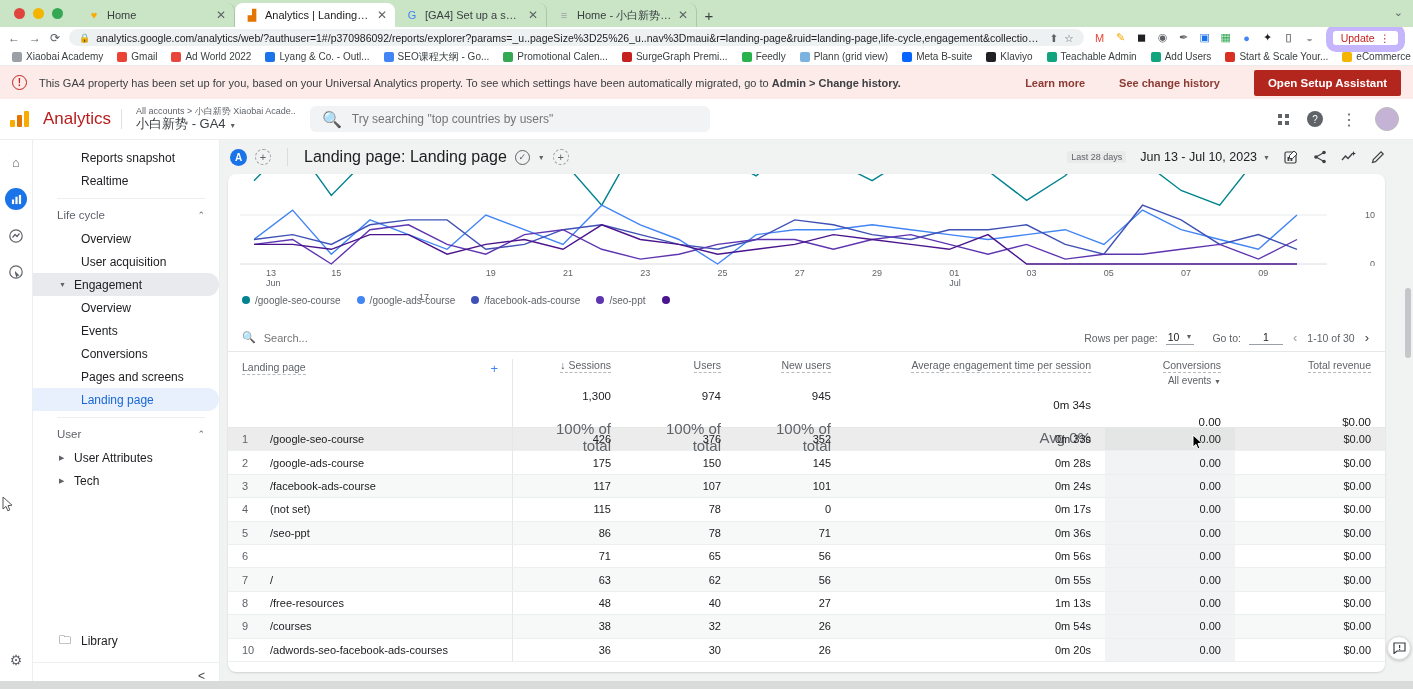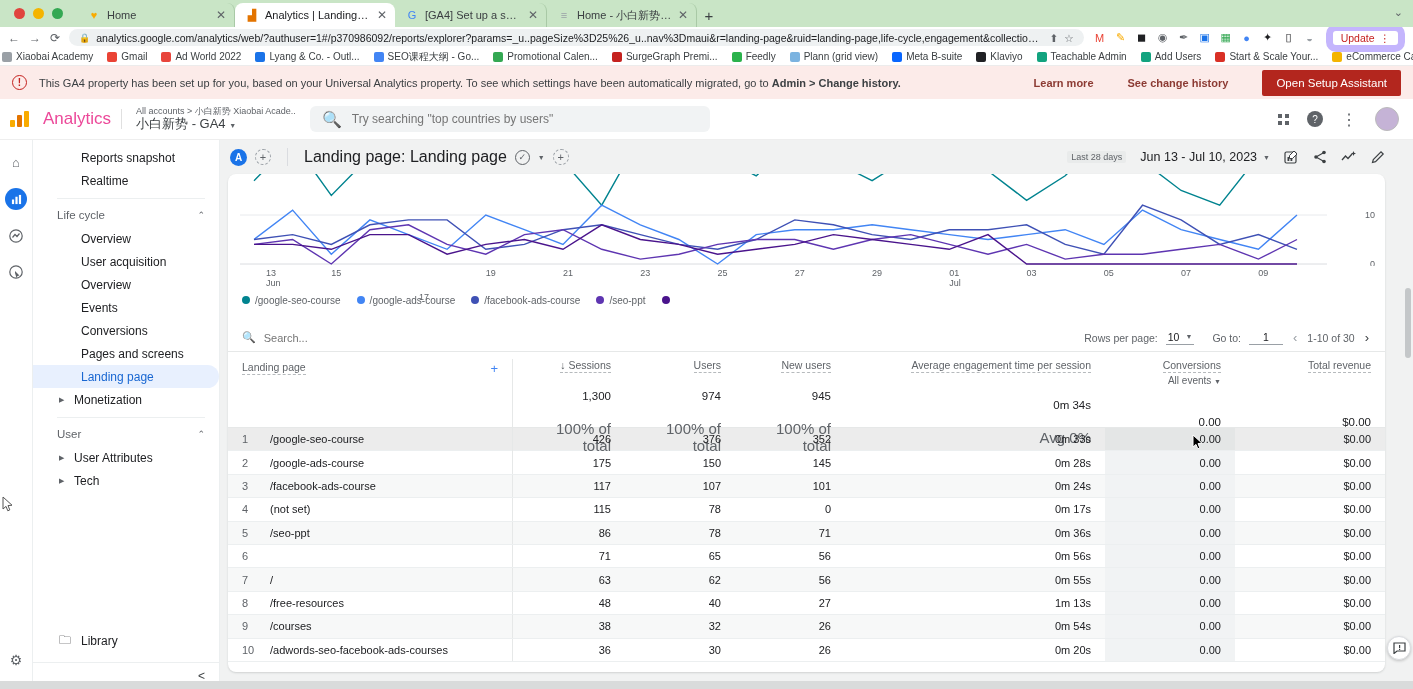--- a/index.html
+++ b/index.html
@@ -21,36 +21,36 @@
 
   .urlbar { height:21px; background:#fff; display:flex; align-items:center; padding:0 8px; gap:9px; font-size:11px; }
   .navbtn { color:#5f6368; font-size:12px; }
   .omnibox { flex:1; background:#eef1f2; border-radius:10px; height:17px; display:flex; align-items:center; padding:0 10px; gap:6px; color:#202124; font-size:10.5px; min-width:0; }
   .omnibox .lock { font-size:9px; color:#5f6368; }
   .omnibox .url { flex:1; min-width:0; }
   .ext-strip { display:flex; gap:7px; align-items:center; }
   .ext { font-size:11px; width:14px; text-align:center; }
   .update-pill { border:7px solid #c4b5fd; color:#c5221f; border-radius:10px; padding:1px 8px; font-size:10.5px; display:flex; gap:5px; align-items:center; }
 
-  .bookmarks { height:18px; background:#fff; display:flex; align-items:center; gap:14px; padding:0 2px; font-size:10px; color:#3c4043; border-bottom:1px solid #ececec; overflow:hidden; }
+  .bookmarks { height:18px; background:#fff; display:flex; align-items:center; gap:14px; padding:0 12px; font-size:10px; color:#3c4043; border-bottom:1px solid #ececec; overflow:hidden; }
   .bm { display:flex; align-items:center; gap:4px; flex:none; }
   .bm .bico { width:10px; height:10px; border-radius:2px; display:inline-block; flex:none; }
 
   
   .banner { height:33px; background:#fcebe9; display:flex; align-items:center; padding:0 12px; gap:12px; font-size:11px; color:#3c4043; }
   .banner .warn { width:15px; height:15px; border:1.5px solid #c5221f; border-radius:50%; color:#c5221f; font-size:10px; display:flex; align-items:center; justify-content:center; flex:none; font-weight:bold; }
   .banner .btxt { flex:1; min-width:0; }
   .banner .blink { color:#8c3a33; font-weight:bold; margin-right:22px; cursor:pointer; white-space:nowrap; }
-  .banner .bbtn { background:#b3261e; color:#fff; border:none; padding:7px 14px; font-size:11.5px; font-weight:normal; border-radius:2px; cursor:pointer; white-space:nowrap; }
+  .banner .bbtn { background:#b3261e; color:#fff; border:none; padding:7px 14px; font-size:11.5px; font-weight:bold; border-radius:2px; cursor:pointer; white-space:nowrap; }
 
   
   .gahead { height:41px; display:flex; align-items:center; padding:0 14px 0 10px; gap:14px; border-bottom:1px solid #eee; }
   .galogo { display:flex; align-items:flex-end; gap:2px; }
   .galogo i { display:inline-block; width:5px; background:#f9ab00; border-radius:1px; }
-  .gatitle { font-size:17px; color:#ec4899; padding-right:10px; border-right:1px solid #e0e0e0; }
+  .gatitle { font-size:17px; color:#b91c1c; padding-right:10px; border-right:1px solid #e0e0e0; }
   .acct { line-height:1.1; }
   .acct .crumb { font-size:9px; color:#5f6368; }
   .acct .aname { font-size:13px; color:#3c4043; }
   .gasearch { background:#f1f3f4; border-radius:6px; height:26px; width:400px; display:flex; align-items:center; gap:10px; padding:0 12px; color:#5f6368; }
   .gasearch input { border:none; background:transparent; outline:none; font-size:12px; color:#5f6368; width:100%; font-family:inherit; }
   .gah-right { margin-left:auto; display:flex; align-items:center; gap:18px; color:#5f6368; }
   .appsgrid { display:grid; grid-template-columns:4px 4px; grid-gap:3px; }
   .appsgrid i { width:4px; height:4px; background:#5f6368; }
   .helpc { width:16px; height:16px; border-radius:50%; background:#5f6368; color:#fff; font-size:10px; display:flex; align-items:center; justify-content:center; }
   .avatar { width:24px; height:24px; border-radius:50%; background:#c5b3d6; border:1px solid #bbb; }
@@ -327,29 +327,29 @@
     <div id="sidenav-items">
         <div class="sn-child">Reports snapshot</div>
         <div class="sn-child">Realtime</div>
         <div class="sn-div"></div>
         <div class="sn-sec">
           <span>Life cycle</span>
           <span class="chev">⌃</span>
         </div>
         <div class="sn-child">Overview</div>
         <div class="sn-child">User acquisition</div>
+        <div class="sn-parent hl">
+          <span class="arr">▼</span>
+          <span>Engagement</span>
+        </div>
         <div class="sn-child">Overview</div>
         <div class="sn-child">Events</div>
         <div class="sn-child">Conversions</div>
         <div class="sn-child">Pages and screens</div>
         <div class="sn-child active">Landing page</div>
-        <div class="sn-parent">
-          <span class="arr">▶</span>
-          <span>Monetization</span>
-        </div>
         <div class="sn-div"></div>
         <div class="sn-sec">
           <span>User</span>
           <span class="chev">⌃</span>
         </div>
         <div class="sn-parent">
           <span class="arr">▶</span>
           <span>User Attributes</span>
         </div>
         <div class="sn-parent">

